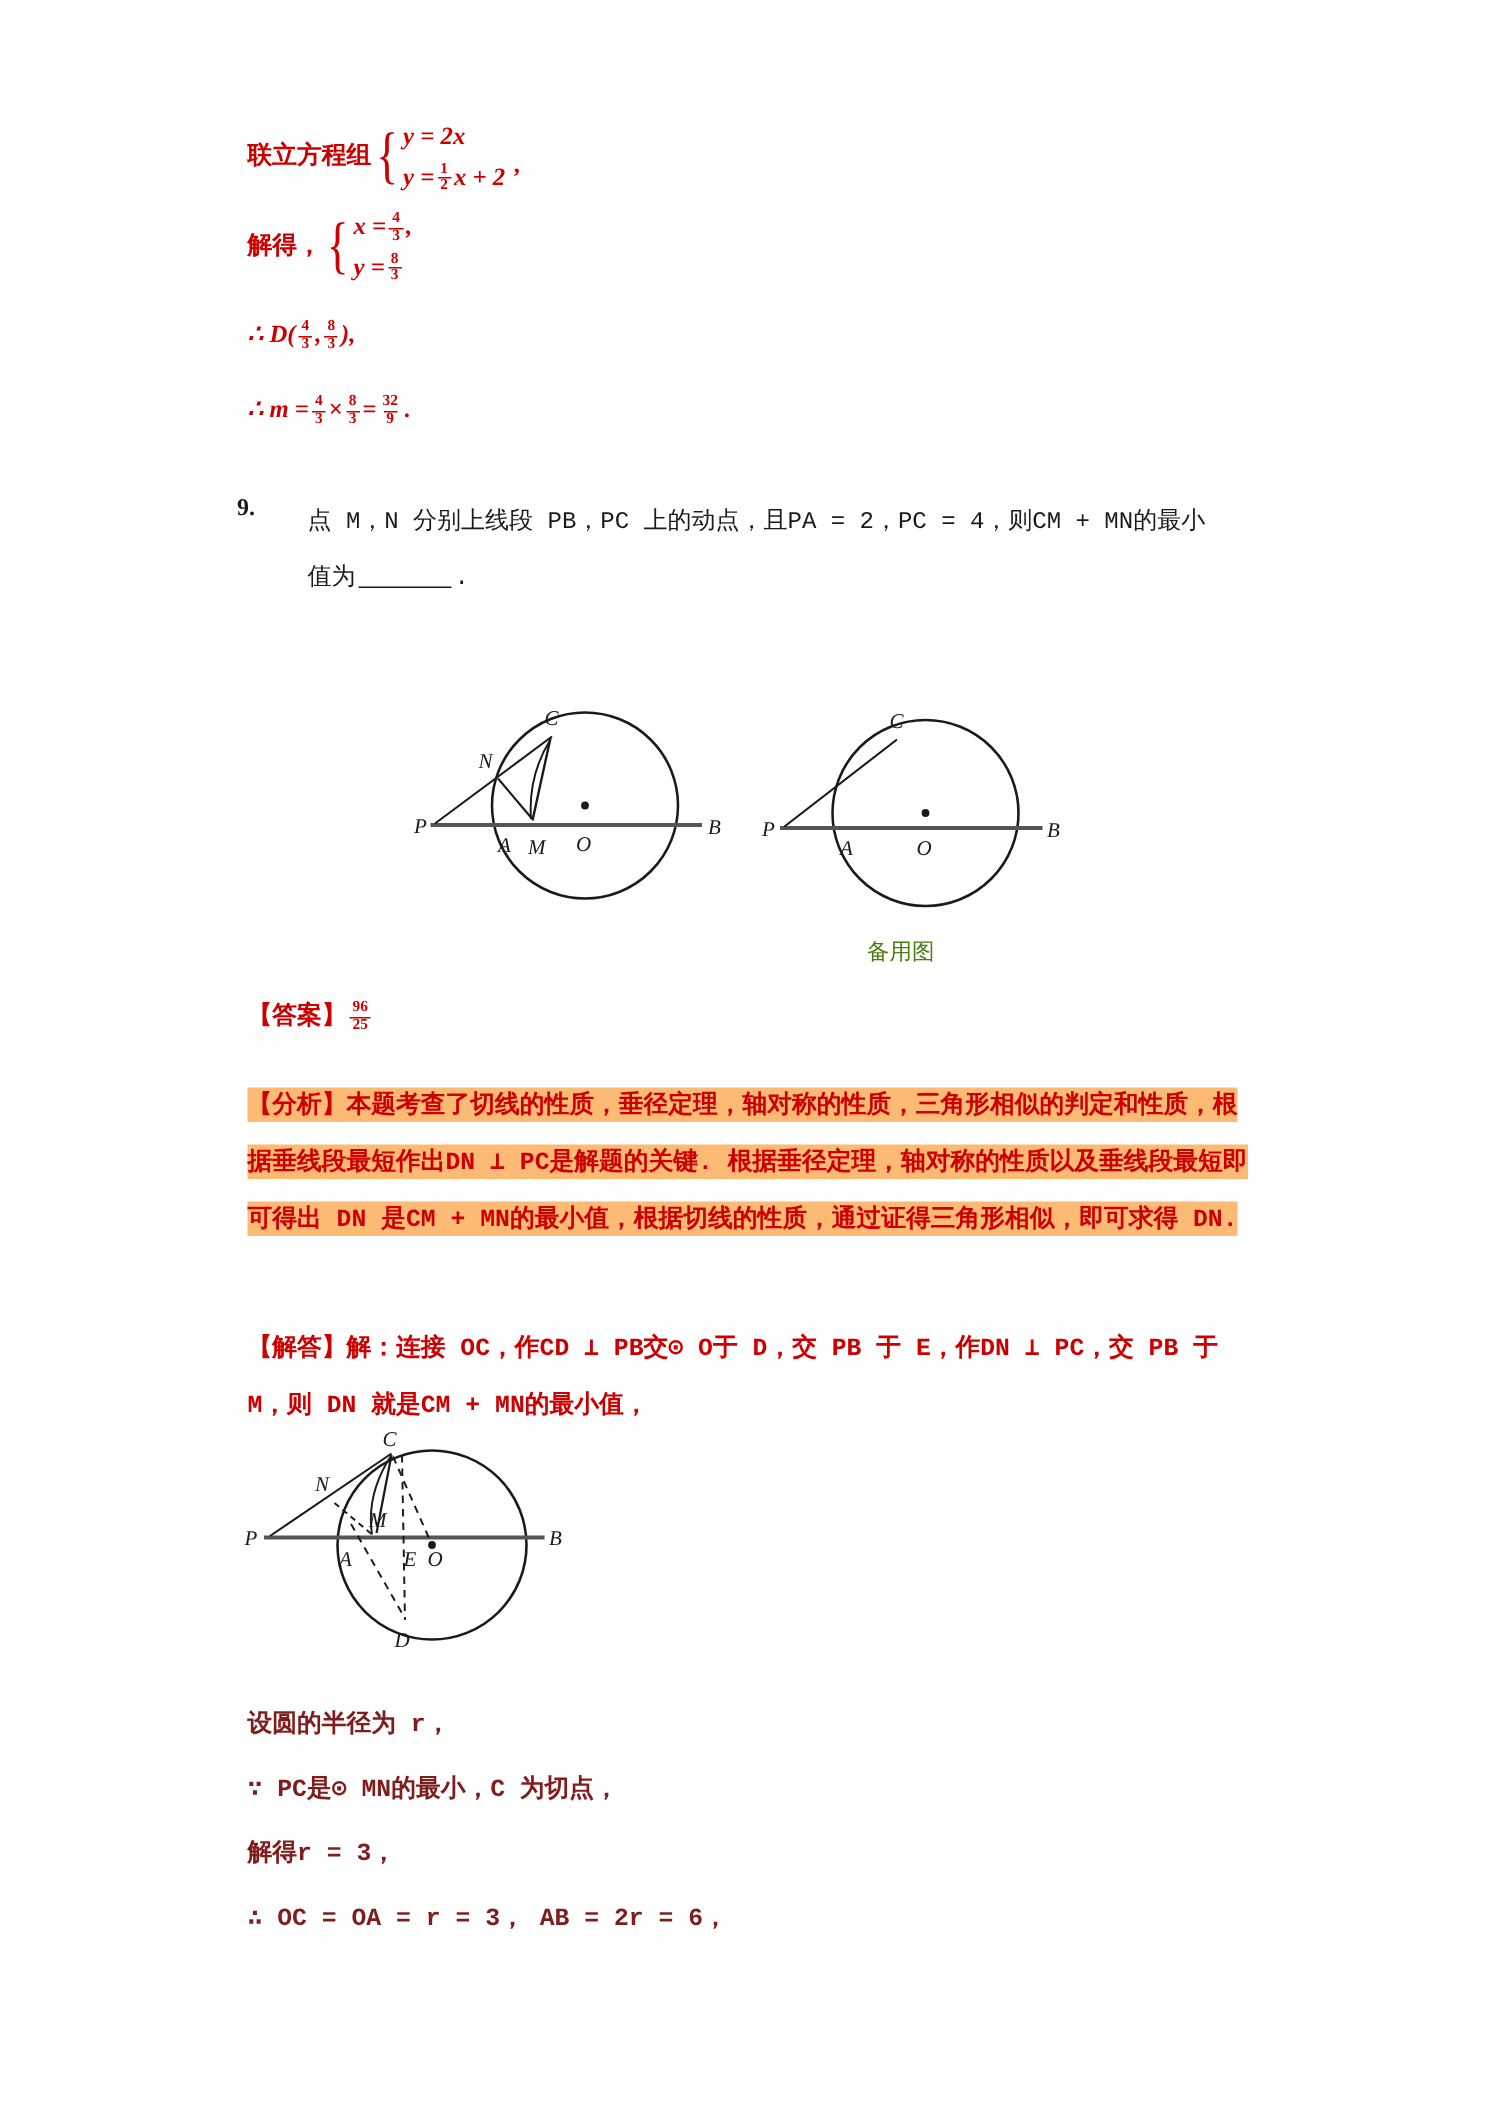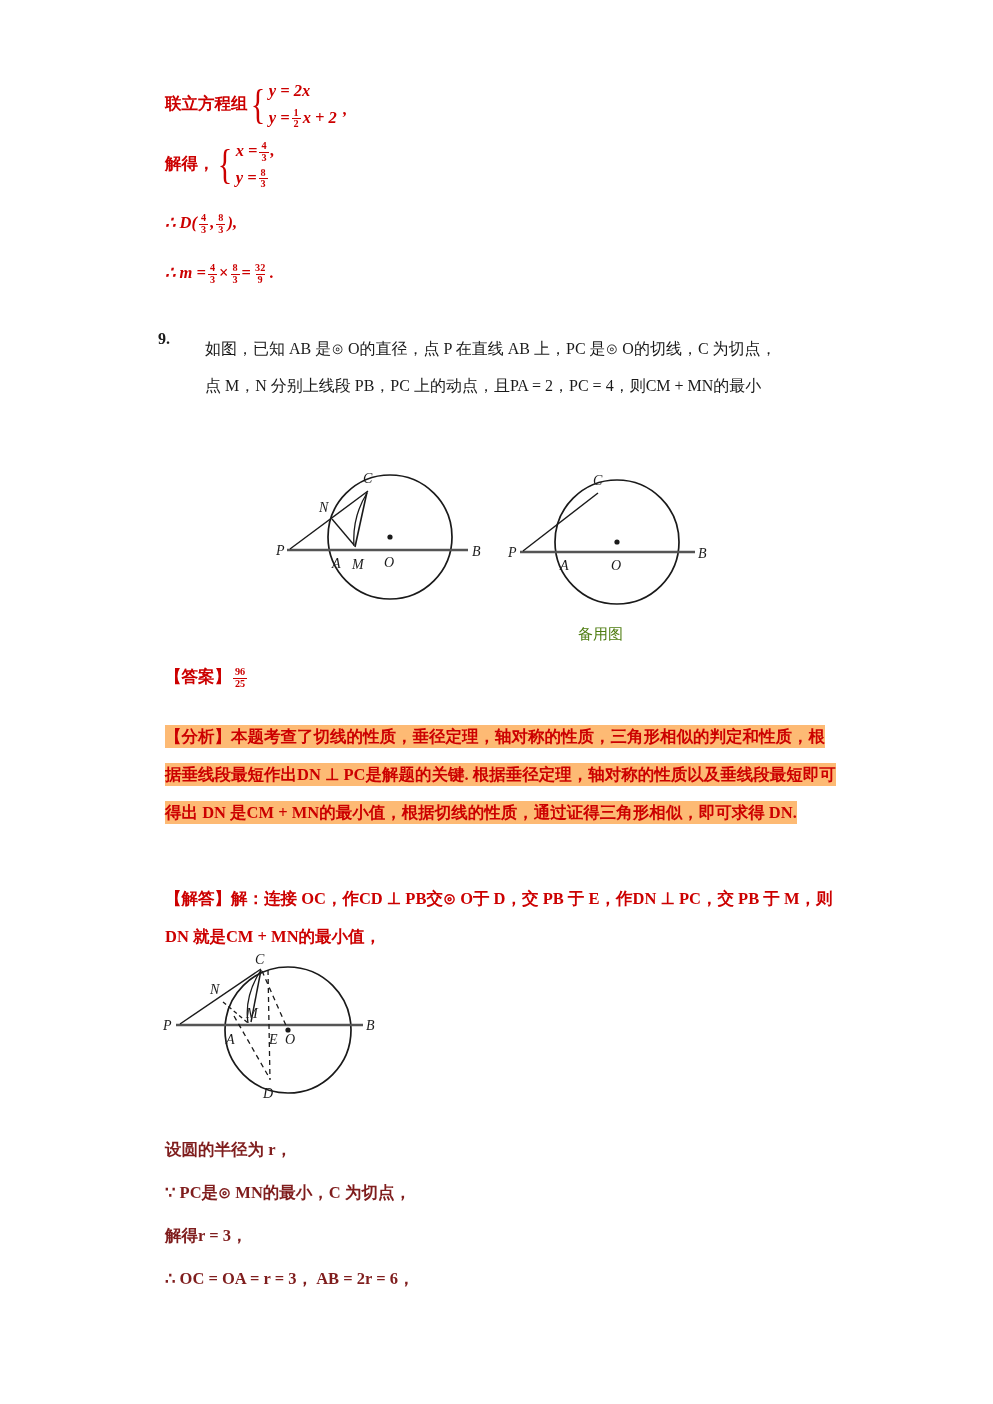--- a/index.html
+++ b/index.html
@@ -8,21 +8,21 @@
     font-family:"Liberation Serif","DejaVu Serif",serif;
     position:relative;overflow:hidden;
     -webkit-font-smoothing:antialiased;
   }
   .page{position:absolute;left:0;top:0;width:993px;height:1404px;}
 
   
   .red{color:#cc0000;}
   .b{font-weight:bold;}
   .math{font-family:"Liberation Serif","DejaVu Serif",serif;font-style:italic;font-weight:bold;}
-  .cn{font-family:Liberation Serif, serif;font-weight:bold;}
+  .cn{font-family:Liberation Mono, monospace;font-weight:bold;}
 
   
   .frac{display:inline-flex;flex-direction:column;align-items:center;
         vertical-align:middle;line-height:1;margin:0 2px;font-style:normal;}
   .frac .num{font-size:.62em;padding:0 2px;}
   .frac .den{font-size:.62em;padding:0 2px;border-top:1.3px solid currentColor;}
 
   
   .sys{display:inline-flex;align-items:center;vertical-align:middle;}
   .sys .brace{font-size:2.55em;font-weight:400;line-height:.82;
@@ -128,22 +128,22 @@
         <span class="den">3</span>
       </span><span style="font-style:normal">=</span><span class="frac">
         <span class="num">32</span>
         <span class="den">9</span>
       </span><span style="font-style:normal">.</span>
   </div>
 
   <div id="question">
     <span class="qnum b">9.</span>
     <div class="qbody">
-      <div class="cn" style="font-weight:normal">如图，已知 AB 是⊙ O的直径，点 P 在直线 AB 上，PC 是⊙ O的切线，C 为切点，</div>
       <div class="cn" style="font-weight:normal">点 M，N 分别上线段 PB，PC 上的动点，且PA = 2，PC = 4，则CM + MN的最小</div>
+      <div class="cn" style="font-weight:normal"><span>值为</span><span class="blank-line"></span><span>.</span></div>
     </div>
   </div>
 
   <svg id="fig1" width="230" height="150" viewBox="0 0 230 150">
     <circle cx="118" cy="75" r="62" fill="none" stroke="#1a1a1a" stroke-width="1.7"></circle>
     <line x1="15" y1="88" x2="196" y2="88" stroke="#555" stroke-width="2.6"></line>
     <line x1="18" y1="87" x2="96" y2="29" stroke="#1a1a1a" stroke-width="1.4"></line>
     <line x1="60" y1="57" x2="82" y2="83" stroke="#1a1a1a" stroke-width="1.4"></line>
     <line x1="95" y1="30" x2="83" y2="85" stroke="#1a1a1a" stroke-width="1.6"></line>
     <path d="M95 31 Q 80 55 82 84" fill="none" stroke="#1a1a1a" stroke-width="1.3"></path>

